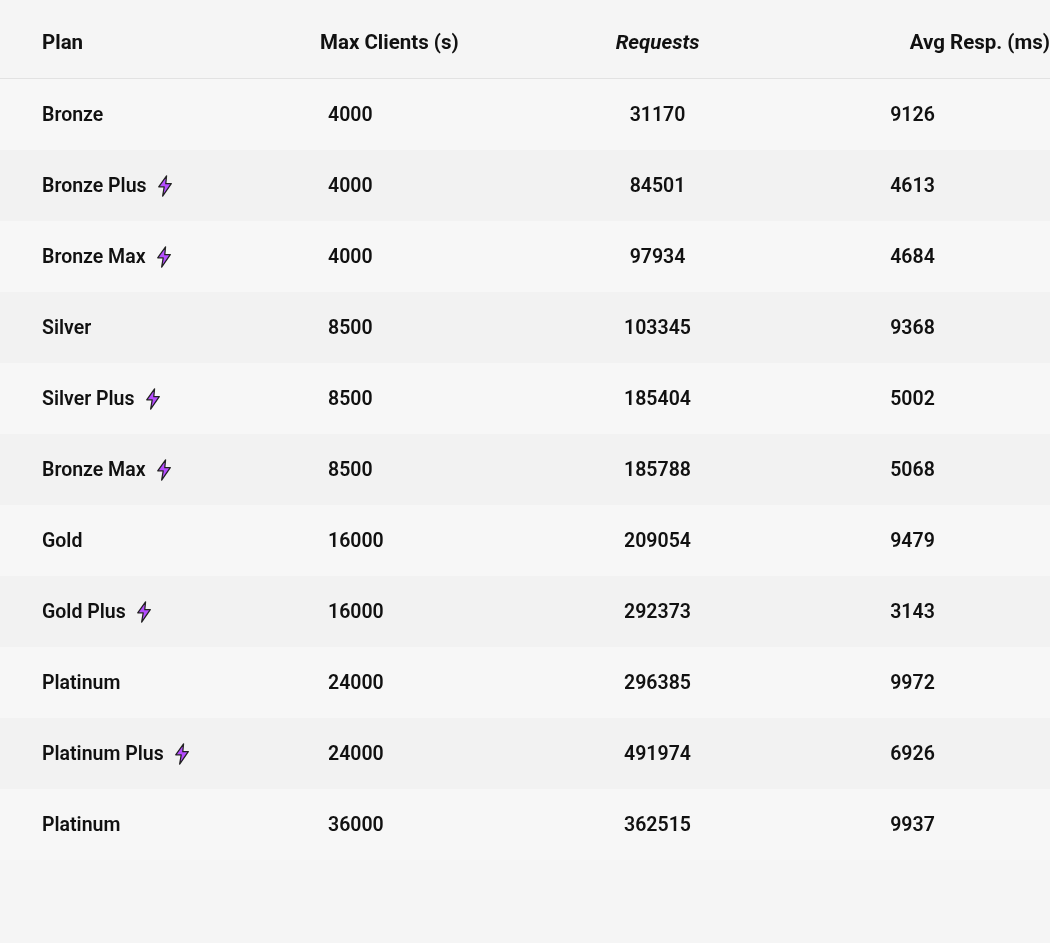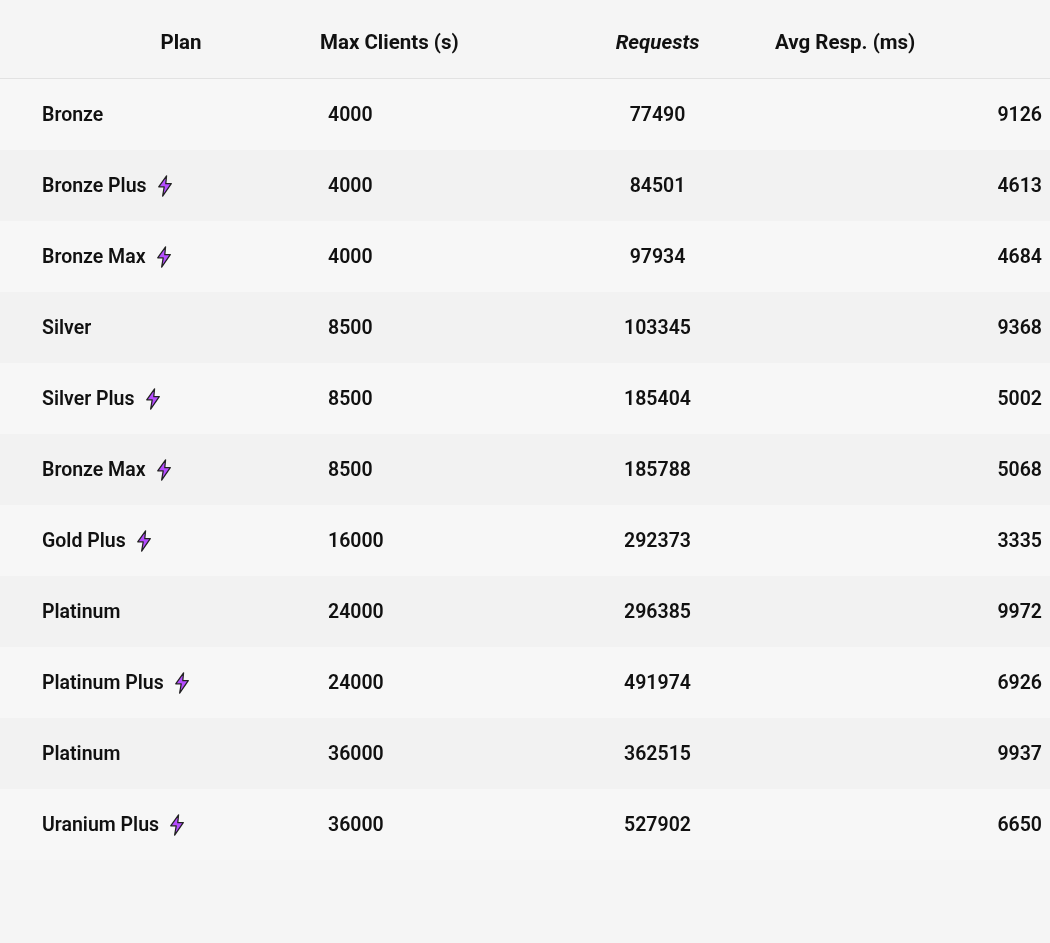--- a/index.html
+++ b/index.html
@@ -20,35 +20,35 @@
     .tr    { display: table-row; }
     .th, .td { display: table-cell; vertical-align: middle; }
 
     .th {
       font-weight: 700;
       font-size: 20.5px;
       color: #111;
       padding: 30px 0 24px 0;
       border-bottom: 1px solid #e2e2e2;
     }
-    .th.plan  { text-align: center;  padding-left: 42px;  width: 320px; }
+    .th.plan  { text-align: left;  padding-left: 42px;  width: 320px; }
     .th.mc    { width: 220px; }
     .th.req   { text-align: center; width: 235px; font-style: italic; }
-    .th.avg   { text-align: left; width: 275px; }
+    .th.avg   { text-align: right; width: 275px; }
 
     .td {
       font-weight: 600;
       font-size: 19.5px;
       color: #111;
       padding: 24px 8px;
     }
     .td.plan { text-align: left;   padding-left: 42px; }
     .td.mc   { text-align: left; }
     .td.req  { text-align: center; }
-    .td.avg  { text-align: right; }
+    .td.avg  { text-align: center; }
 
     .tbody .tr:nth-child(odd)  { background: #f7f7f7; }
     .tbody .tr:nth-child(even) { background: #f2f2f2; }
 
     .plan-cell { display: inline-flex; align-items: center; gap: 8px; }
     .bolt {
       width: 20px; height: 22px; flex: 0 0 auto;
       display: inline-block;
     }
     .bolt svg { width: 100%; height: 100%; display: block; }
@@ -64,21 +64,21 @@
       <div class="th req">Requests</div>
       <div class="th avg">Avg Resp. (ms)</div>
     </div>
   </div>
   <div class="tbody" id="tbody">
       <div class="tr">
         <div class="td plan"><span class="plan-cell">
             <span>Bronze</span>
           </span></div>
         <div class="td mc">4000</div>
-        <div class="td req">77490</div>
+        <div class="td req">31170</div>
         <div class="td avg">9126</div>
       </div>
       <div class="tr">
         <div class="td plan"><span class="plan-cell">
             <span>Bronze Plus</span>
             <span class="bolt">
               <svg viewBox="0 0 24 28">
     <path d="M14 1 L4 15 L11 15 L9 27 L20 11 L13 11 Z" fill="#b54cff" stroke="#222" stroke-width="1.6" stroke-linejoin="round"></path>
   </svg>
             </span>
@@ -129,30 +129,38 @@
     <path d="M14 1 L4 15 L11 15 L9 27 L20 11 L13 11 Z" fill="#b54cff" stroke="#222" stroke-width="1.6" stroke-linejoin="round"></path>
   </svg>
             </span>
           </span></div>
         <div class="td mc">8500</div>
         <div class="td req">185788</div>
         <div class="td avg">5068</div>
       </div>
       <div class="tr">
         <div class="td plan"><span class="plan-cell">
+            <span>Gold</span>
+          </span></div>
+        <div class="td mc">16000</div>
+        <div class="td req">209054</div>
+        <div class="td avg">9479</div>
+      </div>
+      <div class="tr">
+        <div class="td plan"><span class="plan-cell">
             <span>Gold Plus</span>
             <span class="bolt">
               <svg viewBox="0 0 24 28">
     <path d="M14 1 L4 15 L11 15 L9 27 L20 11 L13 11 Z" fill="#b54cff" stroke="#222" stroke-width="1.6" stroke-linejoin="round"></path>
   </svg>
             </span>
           </span></div>
         <div class="td mc">16000</div>
         <div class="td req">292373</div>
-        <div class="td avg">3335</div>
+        <div class="td avg">3143</div>
       </div>
       <div class="tr">
         <div class="td plan"><span class="plan-cell">
             <span>Platinum</span>
           </span></div>
         <div class="td mc">24000</div>
         <div class="td req">296385</div>
         <div class="td avg">9972</div>
       </div>
       <div class="tr">
@@ -169,27 +177,14 @@
         <div class="td avg">6926</div>
       </div>
       <div class="tr">
         <div class="td plan"><span class="plan-cell">
             <span>Platinum</span>
           </span></div>
         <div class="td mc">36000</div>
         <div class="td req">362515</div>
         <div class="td avg">9937</div>
       </div>
-      <div class="tr">
-        <div class="td plan"><span class="plan-cell">
-            <span>Uranium Plus</span>
-            <span class="bolt">
-              <svg viewBox="0 0 24 28">
-    <path d="M14 1 L4 15 L11 15 L9 27 L20 11 L13 11 Z" fill="#b54cff" stroke="#222" stroke-width="1.6" stroke-linejoin="round"></path>
-  </svg>
-            </span>
-          </span></div>
-        <div class="td mc">36000</div>
-        <div class="td req">527902</div>
-        <div class="td avg">6650</div>
-      </div>
     </div>
 </div>
 
 </body></html>

